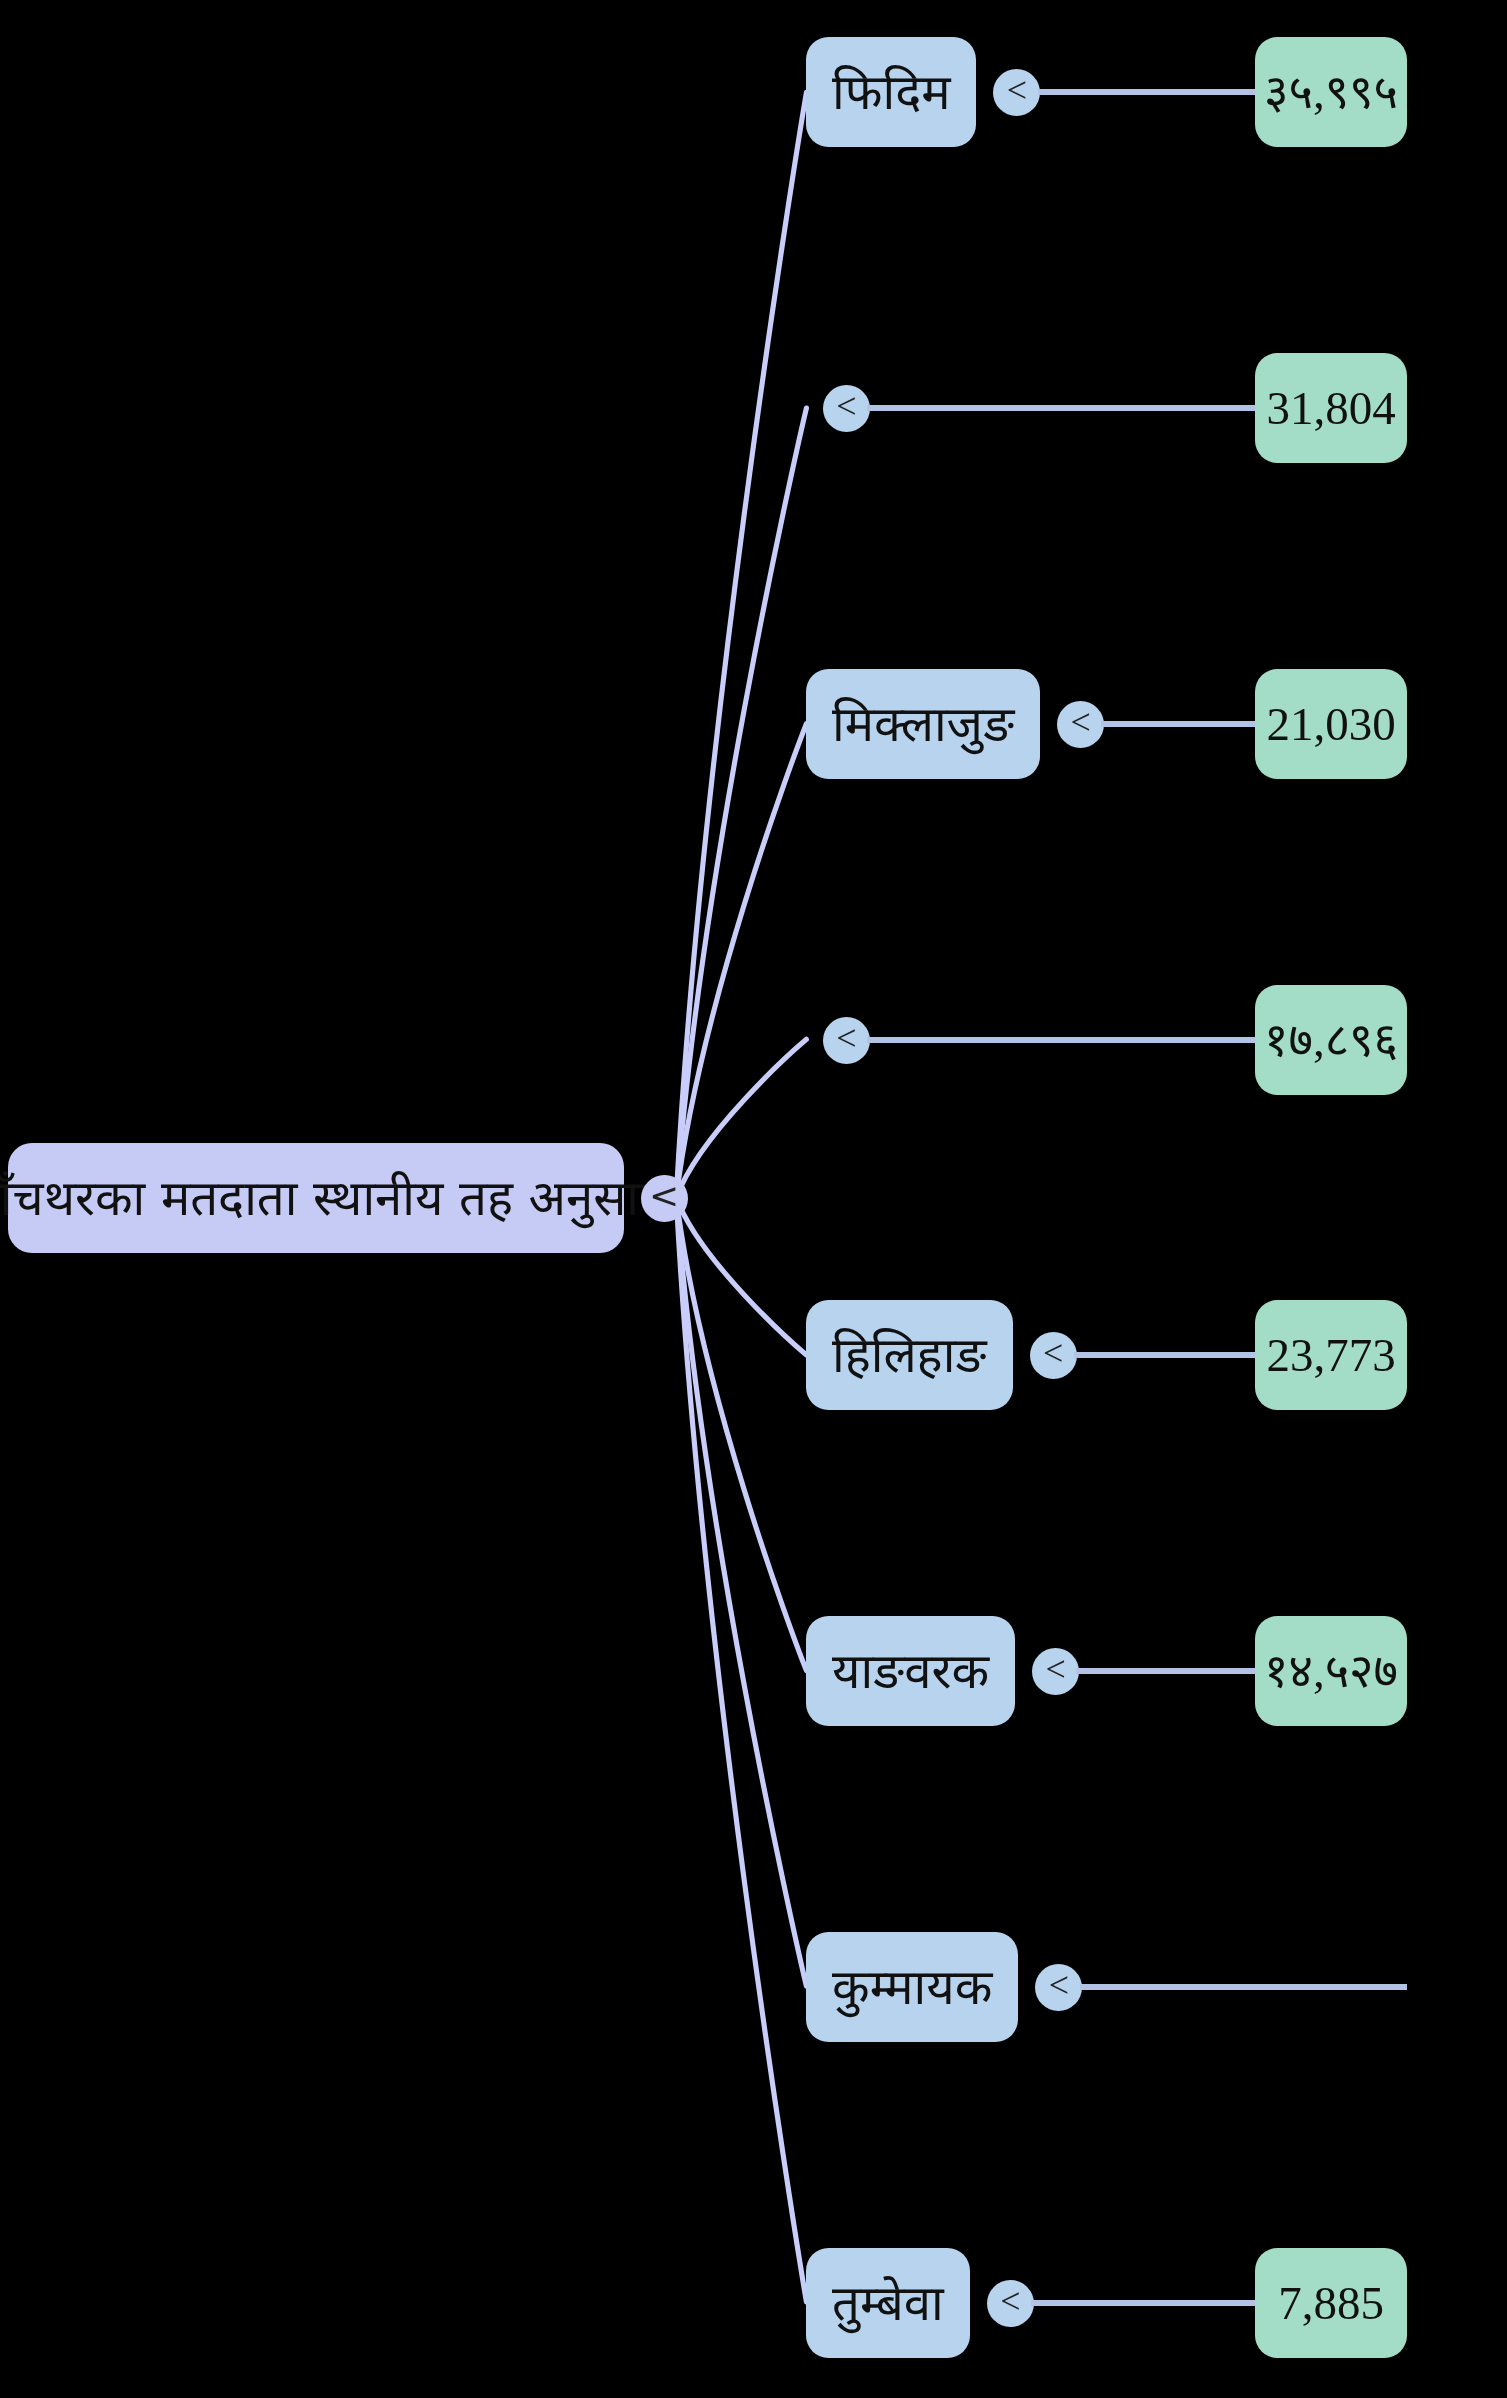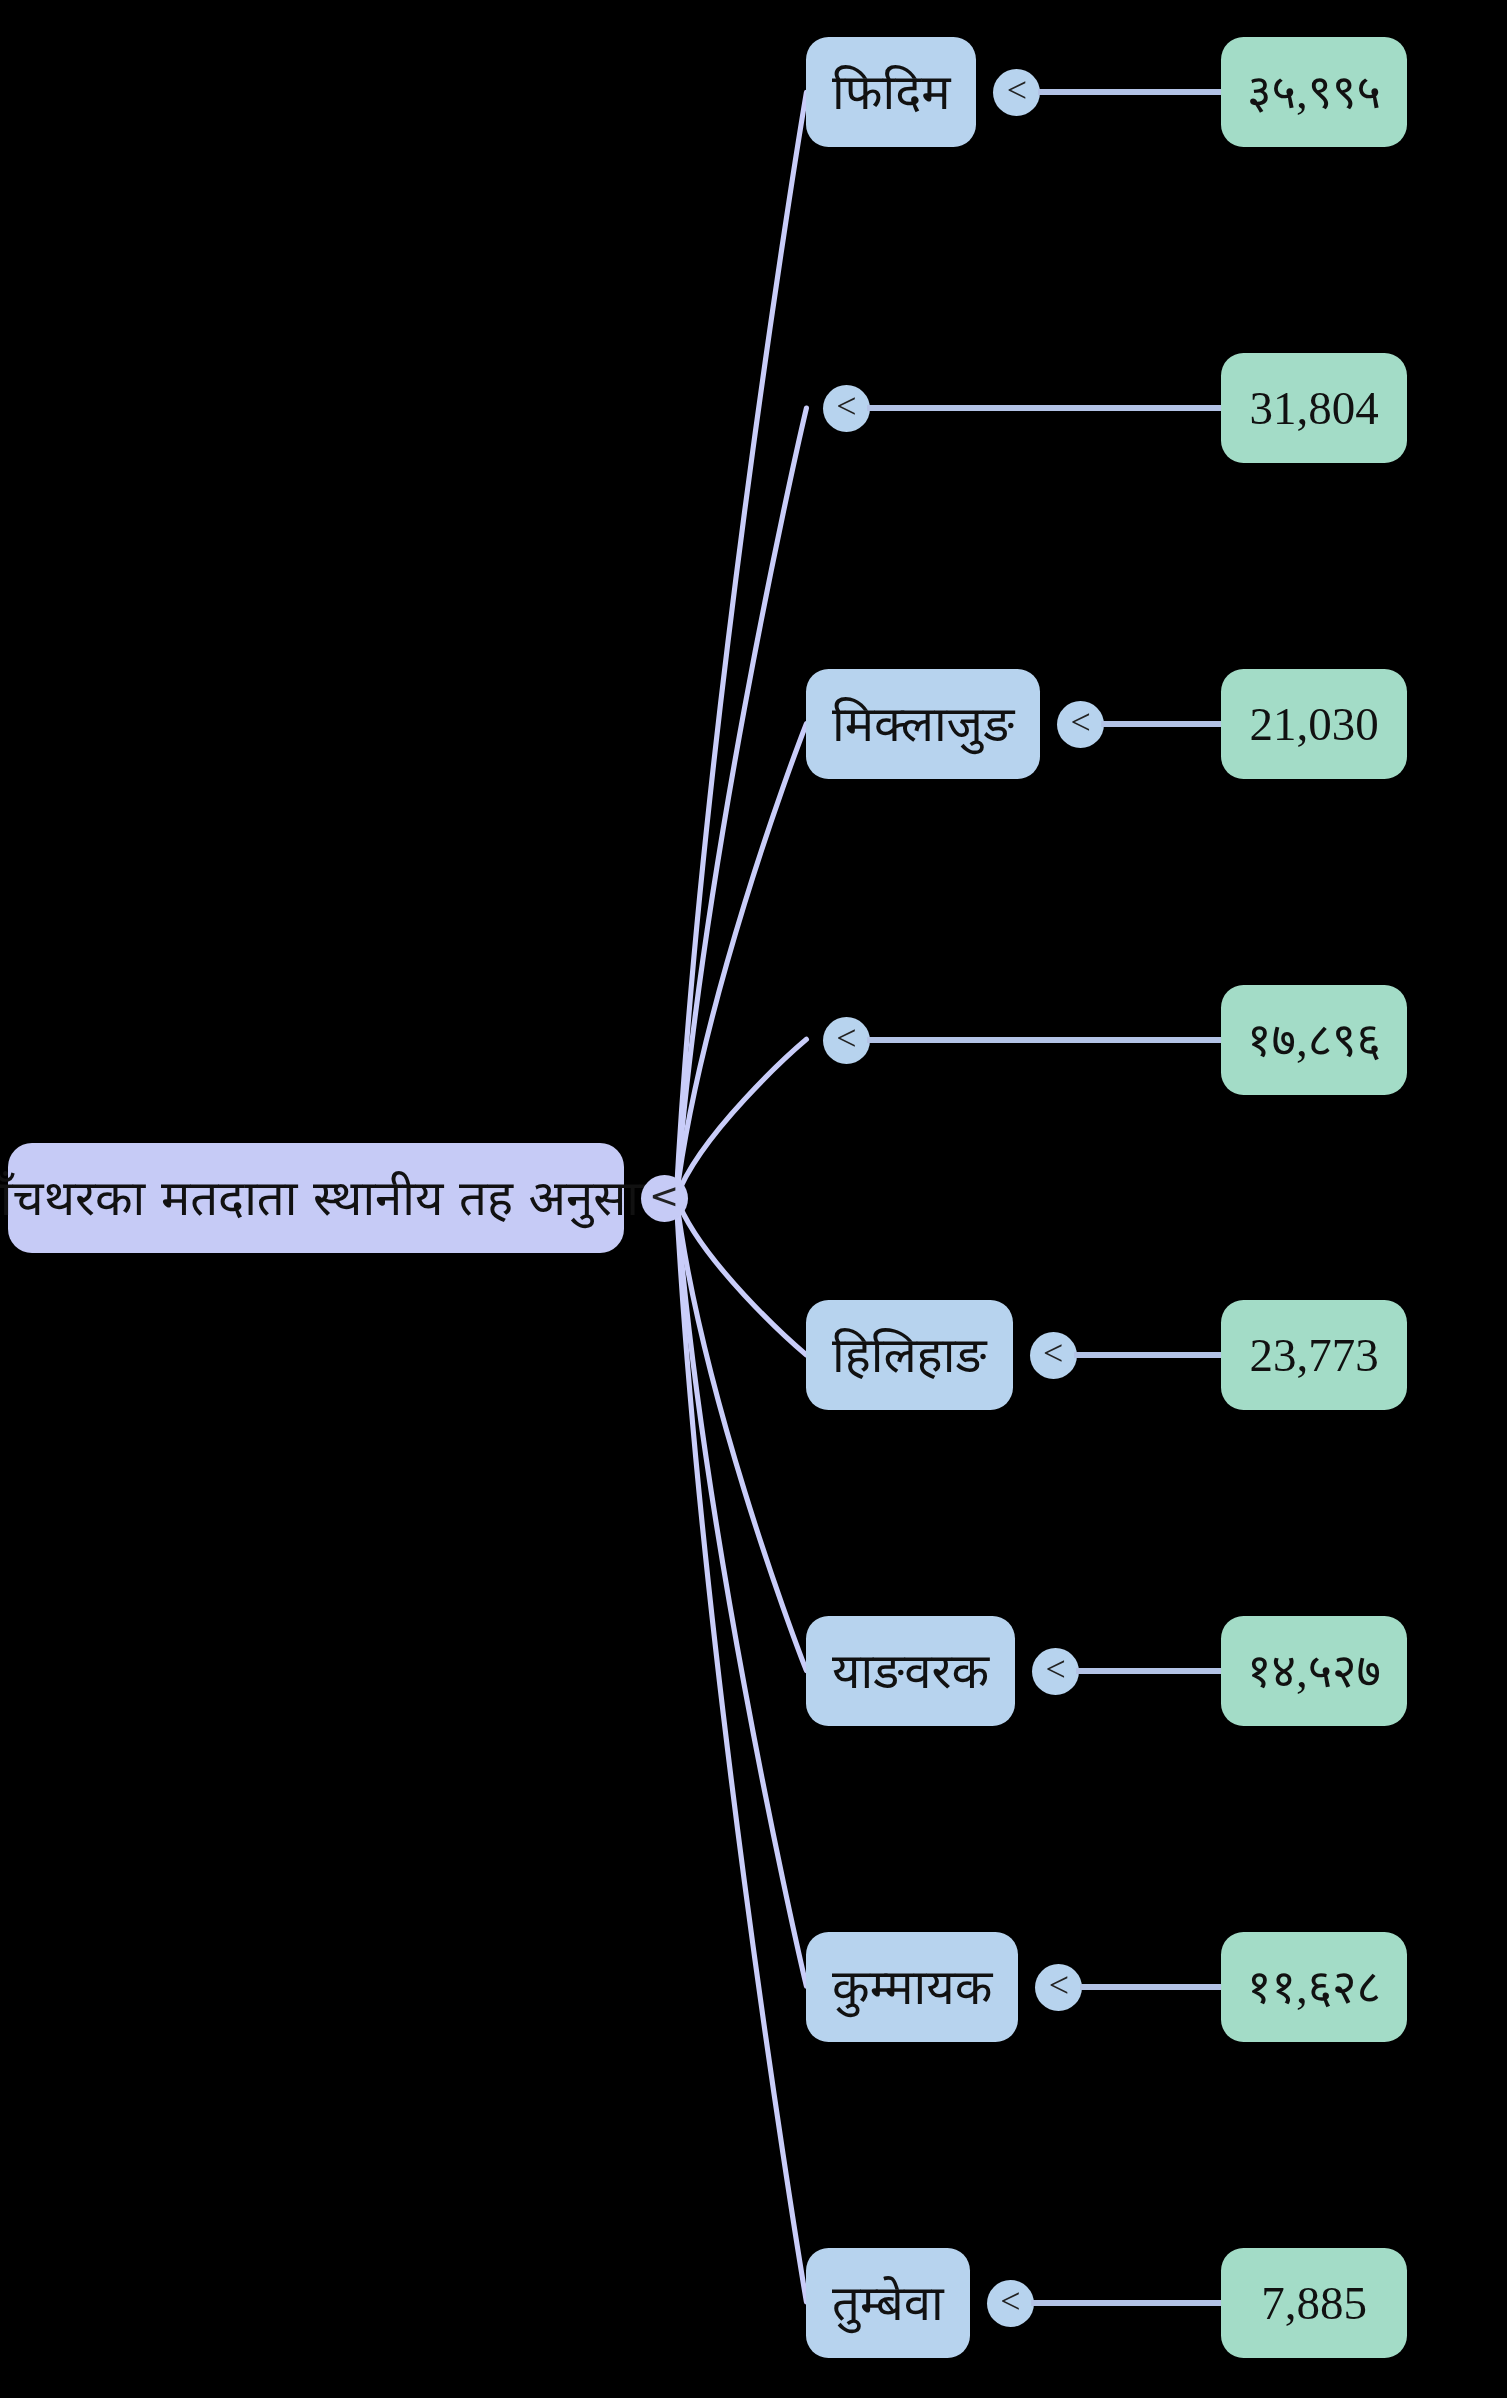--- a/index.html
+++ b/index.html
@@ -94,21 +94,21 @@
   }
   .hline {
     flex: 1 1 auto;
     min-width: 19px;
     height: 5.6px;
     background: #b3c3e6;
     margin-left: -2.8px;
   }
   .value-box {
     box-sizing: border-box;
-    width: 186px;
+    width: 152px;
     height: 110px;
     background: #a3dcc7;
     border-radius: 22.5px;
     flex: 0 0 auto;
     display: flex;
     align-items: center;
     justify-content: center;
     font-size: 47px;
     white-space: nowrap;
     line-height: 1;
@@ -172,21 +172,20 @@
     <div class="node-box">याङवरक</div>
     <div class="toggle">&lt;</div>
     <div class="hline"></div>
     <div class="value-box">१४,५२७</div>
   </div>
 
   <div class="row" style="top:1932px">
     <div class="node-box">कुम्मायक</div>
     <div class="toggle">&lt;</div>
     <div class="hline"></div>
-    <div class="value-box">११,६२८</div>
   </div>
 
   <div class="row" style="top:2248px">
     <div class="node-box">तुम्बेवा</div>
     <div class="toggle">&lt;</div>
     <div class="hline"></div>
     <div class="value-box">7,885</div>
   </div>
 
 </div>

